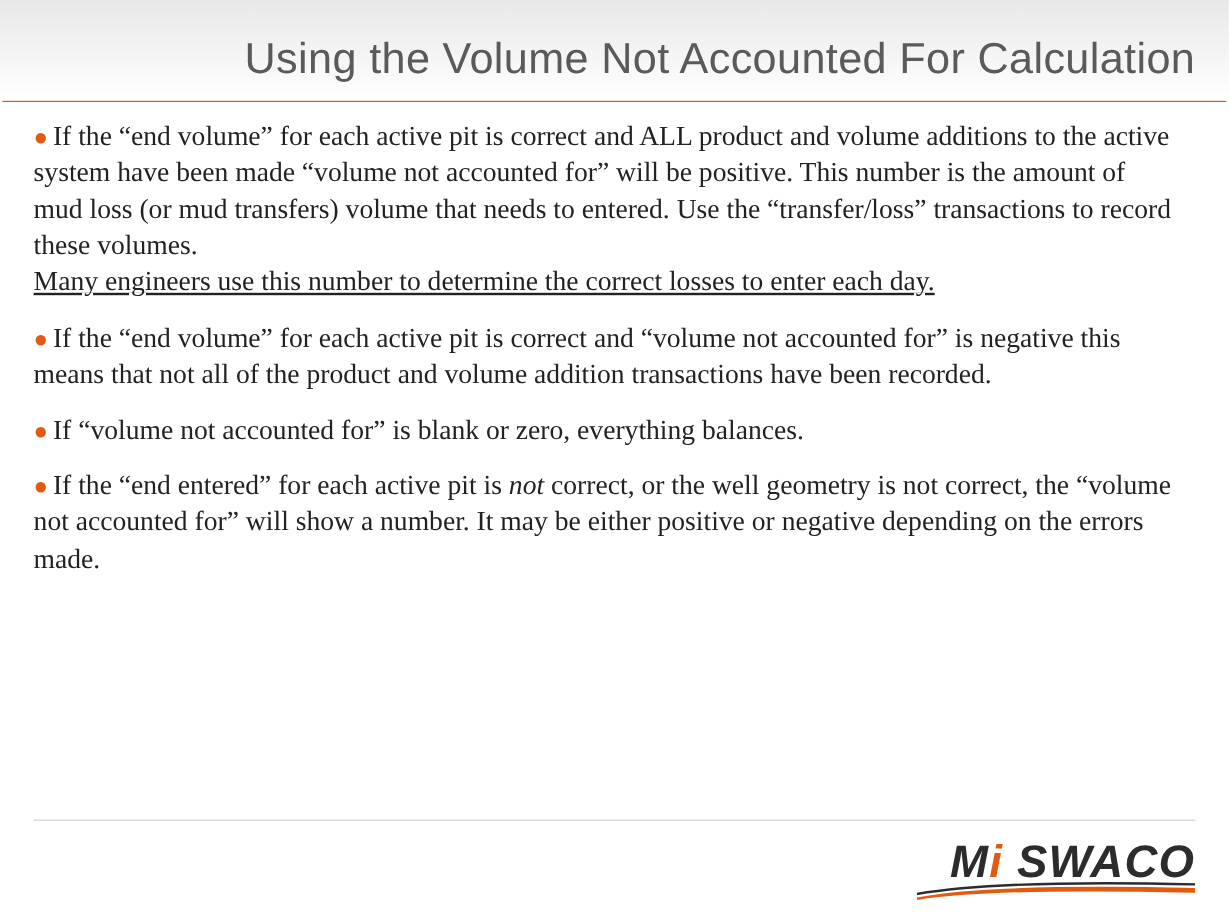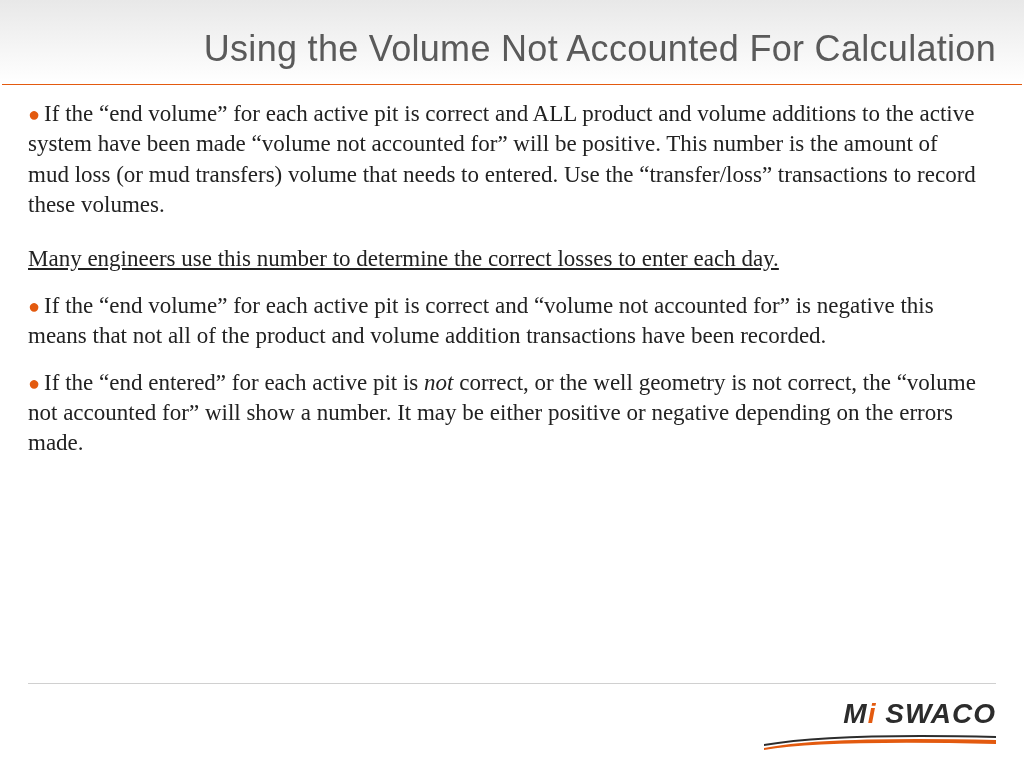--- a/index.html
+++ b/index.html
@@ -33,39 +33,39 @@
     line-height: 1.32;
   }
   .item { margin-bottom: 16px; }
   .bullet {
     color: #e35a0f;
     font-size: 20px;
     display: inline-block;
     vertical-align: baseline;
     margin-right: 4px;
   }
-  .underlined { text-decoration: underline; margin-top: 24px; }
+  .underlined { text-decoration: underline; }
   .rule-grey {
     position: absolute;
     left: 28px; right: 28px;
     bottom: 84px;
     height: 1px;
     background: #d0d0d0;
   }
   .logo {
     position: absolute;
     right: 28px;
     bottom: 18px;
     width: 232px;
     height: 50px;
   }
   .logo-text {
     font-family: Arial, Helvetica, sans-serif;
     font-weight: 900;
-    font-size: 28px;
+    font-size: 38px;
     letter-spacing: 1px;
     color: #2c2c2c;
     font-style: italic;
     position: absolute;
     right: 0;
     top: -2px;
     white-space: nowrap;
   }
   .logo-text .i { color: #e35a0f; }
   .swoosh {
@@ -86,20 +86,23 @@
 
   <div class="item">
     <span class="bullet">●</span><span>If the “end volume” for each active pit is correct and ALL product and volume additions to the active system have been made “volume not accounted for” will be positive.  This number is the amount of mud loss (or mud transfers) volume that needs to entered.  Use the “transfer/loss” transactions to record these volumes.</span>
     <div class="underlined">Many engineers use this number to determine the correct losses to enter each day.</div>
   </div>
 
   <div class="item">
     <span class="bullet">●</span><span>If the “end volume” for each active pit is correct and “volume not accounted for” is negative this means that not all of the product and volume addition transactions have been recorded.</span>
   </div>
 
+  <div class="item">
+    <span class="bullet">●</span><span>If “volume not accounted for”  is blank or zero, everything balances.</span>
+  </div>
 
   <div class="item">
     <span class="bullet">●</span><span>If the “end entered” for each active pit is </span><i>not</i><span> correct, or the well geometry is not correct, the “volume not accounted for” will show a number.  It may be either positive or negative depending on the errors made.</span>
   </div>
 
 </div>
 
 <div class="rule-grey"></div>
 
 <div class="logo">

